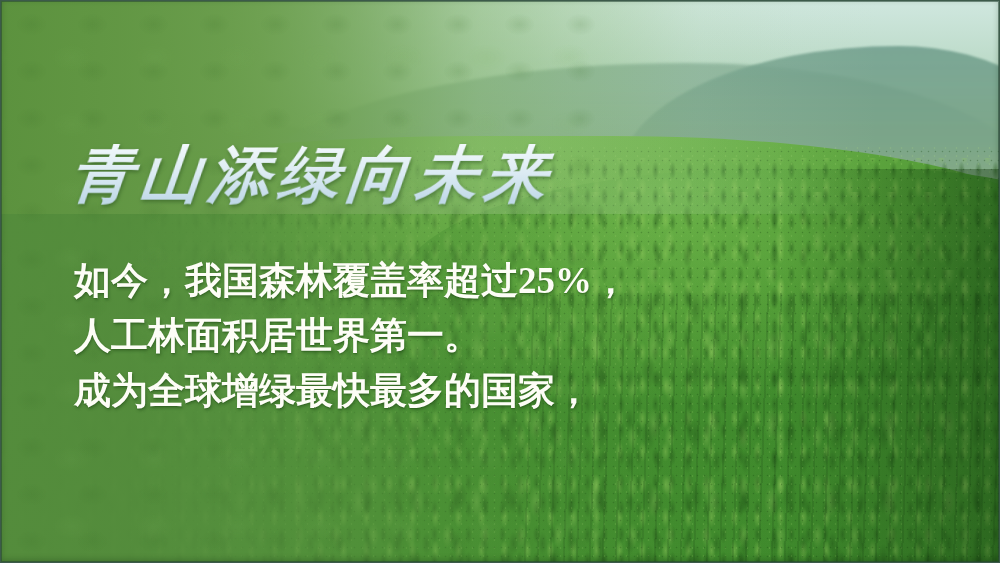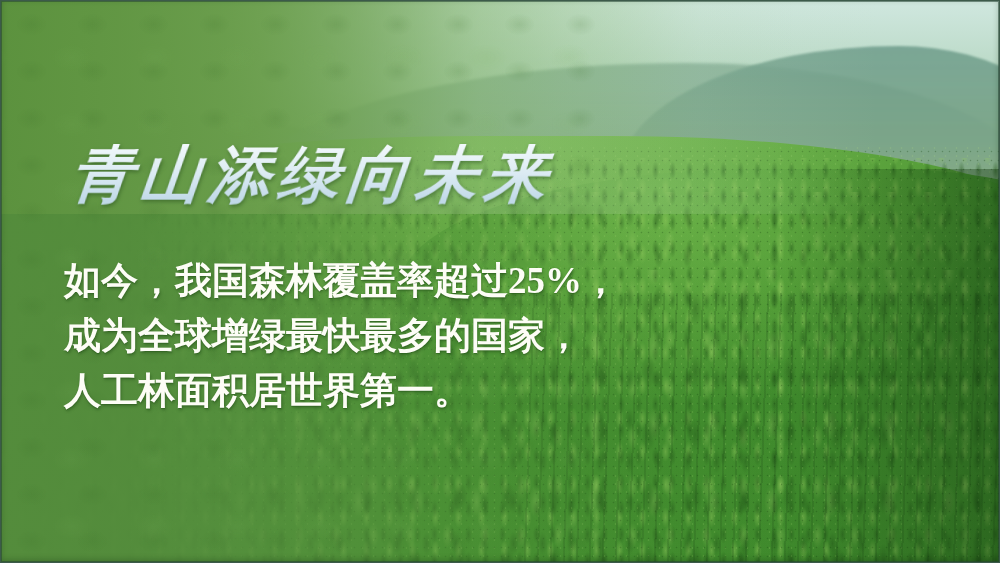--- a/index.html
+++ b/index.html
@@ -228,21 +228,21 @@
     -webkit-background-clip: text;
     background-clip: text;
     color: transparent;
     -webkit-text-fill-color: transparent;
     filter: drop-shadow(1px 2px 2px rgba(24,62,18,.45));
     transform: skewX(-6deg);
   }
 
   .body-text {
     position: absolute;
-    left: 63px;
+    left: 73px;
     top: 252px;
     width: 620px;
   }
   .body-line {
     font-family: "Liberation Serif", "DejaVu Serif", serif;
     font-size: 37px;
     line-height: 55px;
     font-weight: 700;
     color: #fdfdf6;
     white-space: nowrap;
@@ -284,18 +284,18 @@
   </div>
 
   <div class="haze"></div>
   <div class="haze-top"></div>
   <div class="grain"></div>
 
   <div class="title">青山添绿向未来</div>
 
   <div class="body-text">
     <div class="body-line">如今，我国森林覆盖率超过25%，</div>
+    <div class="body-line">人工林面积居世界第一。</div>
     <div class="body-line">成为全球增绿最快最多的国家，</div>
-    <div class="body-line">人工林面积居世界第一。</div>
   </div>
 
   <div class="edge"></div>
 </div>
 
 </body></html>

